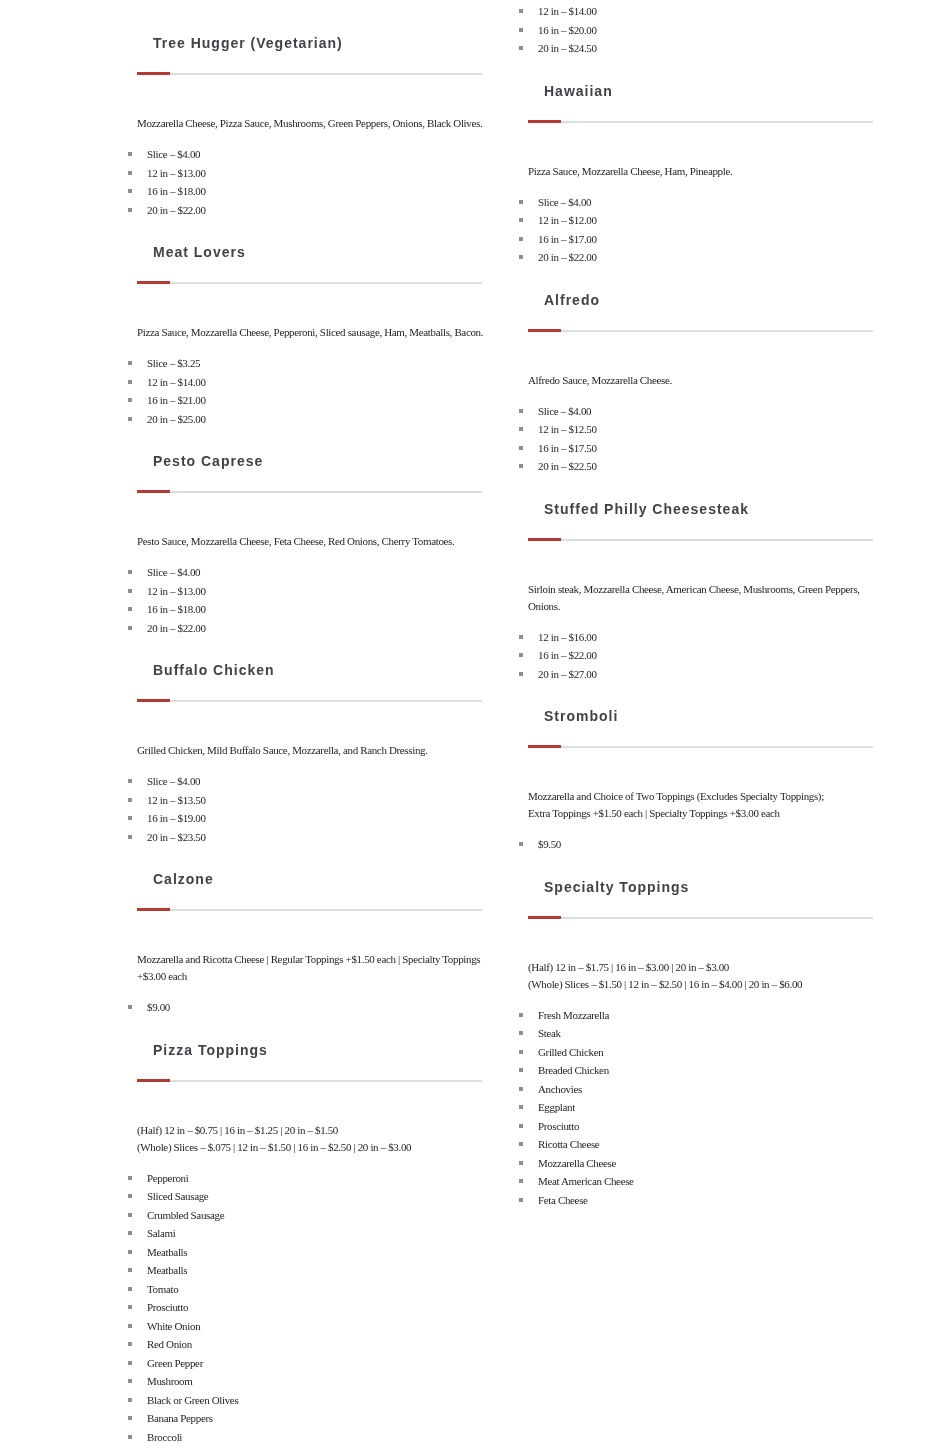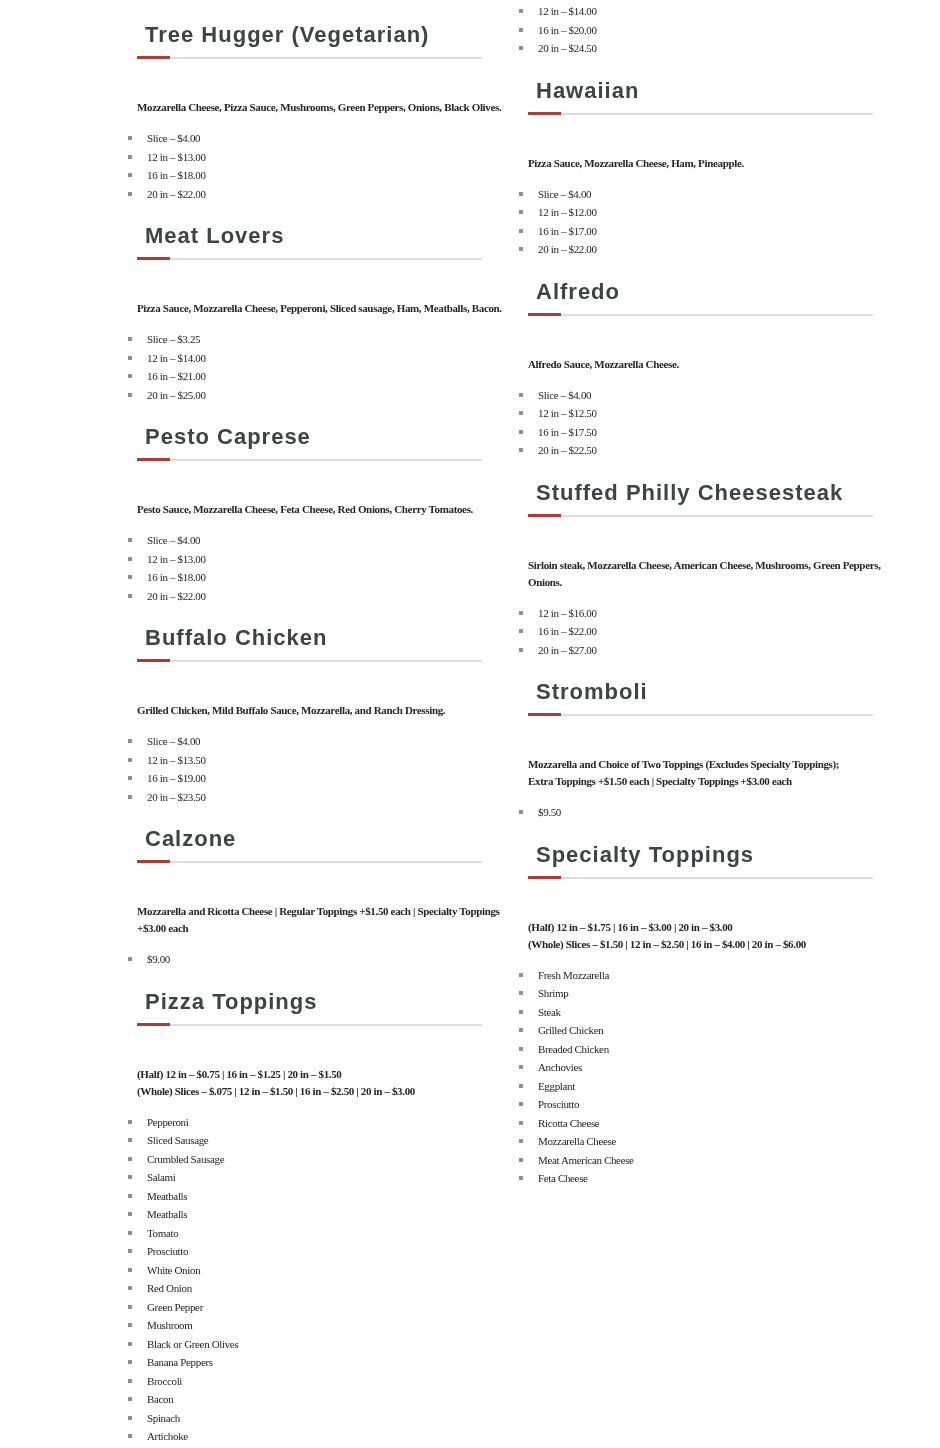--- a/index.html
+++ b/index.html
@@ -20,24 +20,24 @@
     background: var(--bg);
   }
   .col { position: absolute; top: 0; }
   .col-left  { left: 137px; width: 345px; padding-top: 14px; }
   .col-right { left: 528px; width: 345px; }
 
   .menu-section { margin-bottom: 20px; }
   .menu-section.partial .item-list { margin-top: 2px; }
 
   .section-title {
-    margin: 8px;
+    margin: 16px;
     font-family: "Liberation Sans", sans-serif;
     font-weight: 700;
-    font-size: 22px;
+    font-size: 14px;
     line-height: 26px;
     letter-spacing: 1px;
     color: var(--heading);
     white-space: nowrap;
   }
   .rule { position: relative; margin-top: 8px; height: 3px; }
   .rule-line {
     position: absolute; left: 0; right: 0; top: 1px; height: 2px;
     background: var(--rule);
   }
@@ -47,21 +47,21 @@
   }
 
   .desc {
     margin: 40px 0 0 0;
     font-family: "Liberation Serif", serif;
     font-size: 11px;
     letter-spacing: -0.35px;
     line-height: 17px;
     color: var(--text);
   }
-  .desc-line { white-space: nowrap; font-weight: bold; }
+  .desc-line { white-space: nowrap; }
 
   .item-list {
     margin: 13px 0 0 0;
     padding: 0;
     list-style: none;
     font-family: "Liberation Serif", serif;
     font-size: 11px;
     letter-spacing: -0.35px;
     color: var(--text);
     text-align: center;
@@ -420,24 +420,20 @@
           <div class="desc-line">(Half) 12 in – $1.75 | 16 in – $3.00 | 20 in – $3.00</div>
           <div class="desc-line">(Whole) Slices – $1.50 | 12 in – $2.50 | 16 in – $4.00 | 20 in – $6.00</div>
         </div>
     <ul class="item-list">
           <li class="list-item">
     <span class="bullet"></span>
     <span class="li-text">Fresh Mozzarella</span>
   </li>
           <li class="list-item">
     <span class="bullet"></span>
-    <span class="li-text">Shrimp</span>
-  </li>
-          <li class="list-item">
-    <span class="bullet"></span>
     <span class="li-text">Steak</span>
   </li>
           <li class="list-item">
     <span class="bullet"></span>
     <span class="li-text">Grilled Chicken</span>
   </li>
           <li class="list-item">
     <span class="bullet"></span>
     <span class="li-text">Breaded Chicken</span>
   </li>

